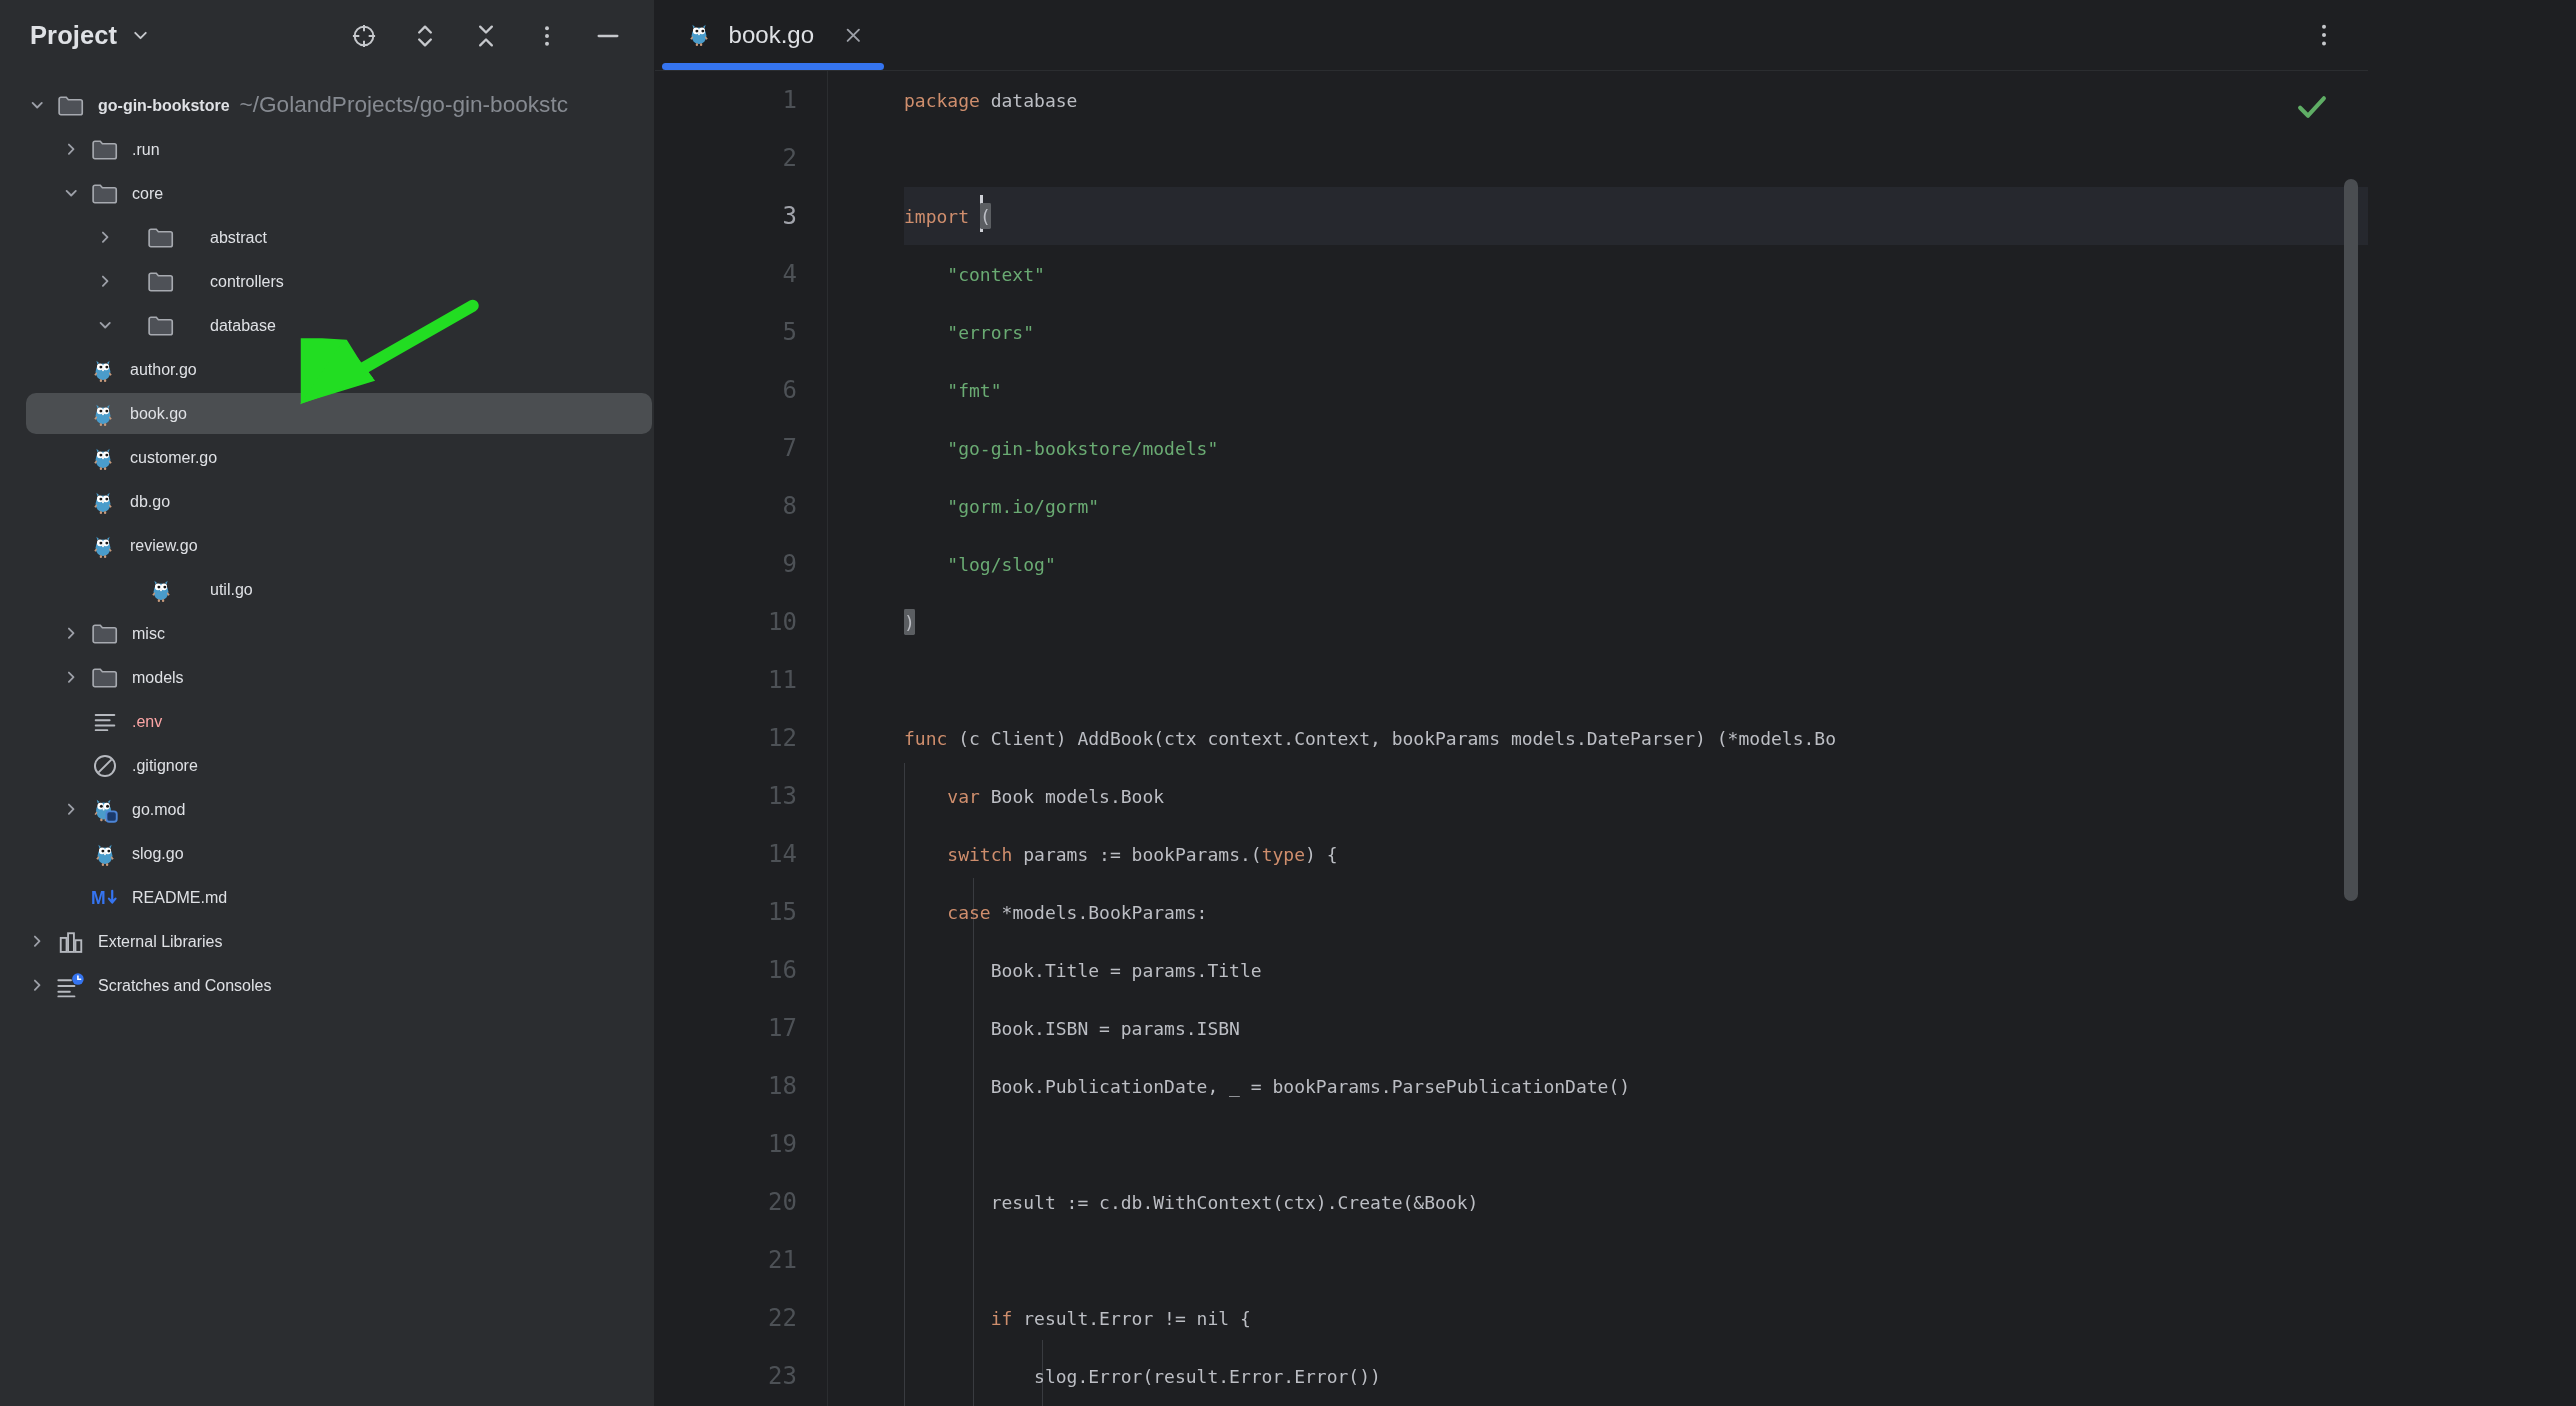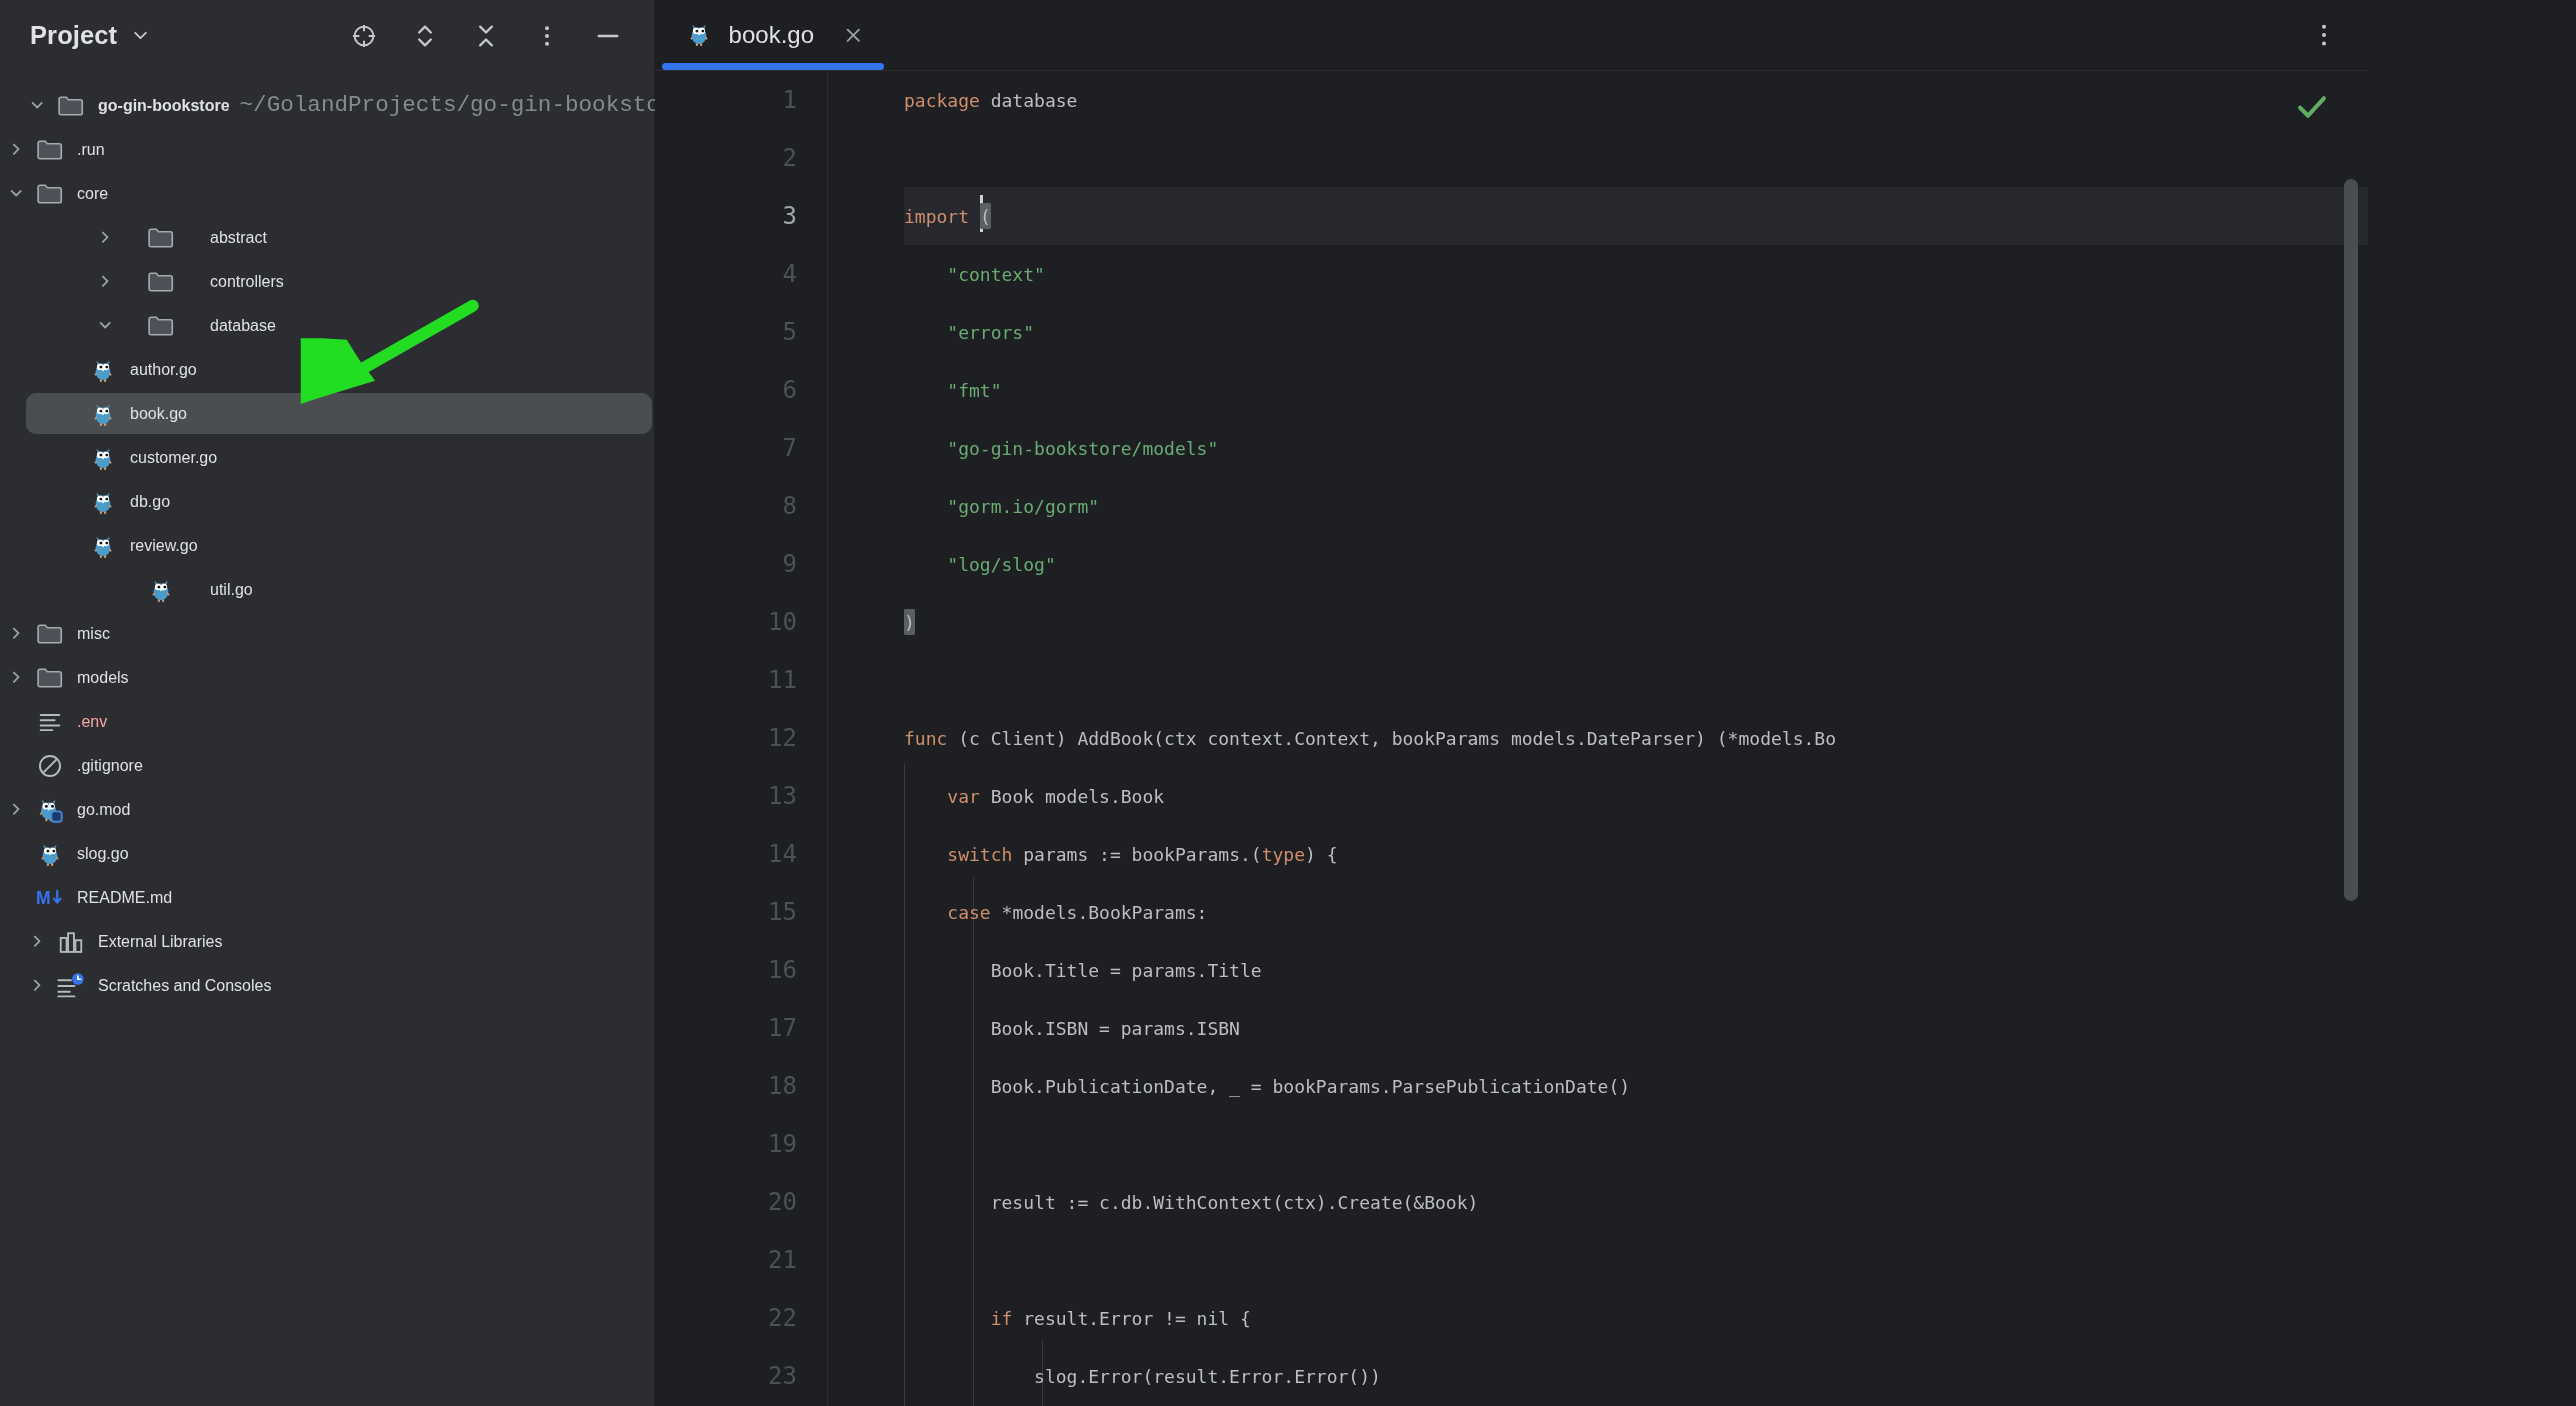--- a/index.html
+++ b/index.html
@@ -51,35 +51,35 @@
   .row .ficon{
     width:34px; flex:0 0 34px; height:34px;
     display:flex; align-items:center; justify-content:center;
     margin-right:10px;
   }
   .row .label{
     font-size:16px; color:#DFE1E5; line-height:1;
   }
   .row .label.bold{ font-weight:bold; }
   .row .sublabel{
-    font-size:22.6px; color:#868A91; margin-left:10px; line-height:1;font-family:Liberation Mono, monospace;
+    font-size:22.6px; color:#868A91; margin-left:10px; line-height:1;
   }
   .row .label.env{ color:#fca5a5; }
 
   .row.selected::before{
     content:""; position:absolute;
     left:25.5px; right:2.1px; top:1.4px; bottom:1.4px;
     background:#4B4E51; border-radius:10px;
     z-index:0;
   }
   .row.selected .arrow,.row.selected .ficon,.row.selected .label,.row.selected .sublabel{ position:relative; z-index:1; }
 
   
   .ind0{ padding-left:21px; }
-  .ind1{ }
+  .ind1{ padding-left:55px; }
   .ind2{ padding-left:89px;gap:22px; }
   .ind3{ padding-left:53px; }
 
   
   .editor{
     flex:1 1 auto; height:1407px;
     background:#1E1F22;
     display:flex; flex-direction:column;
     position:relative; overflow:hidden;
   }

